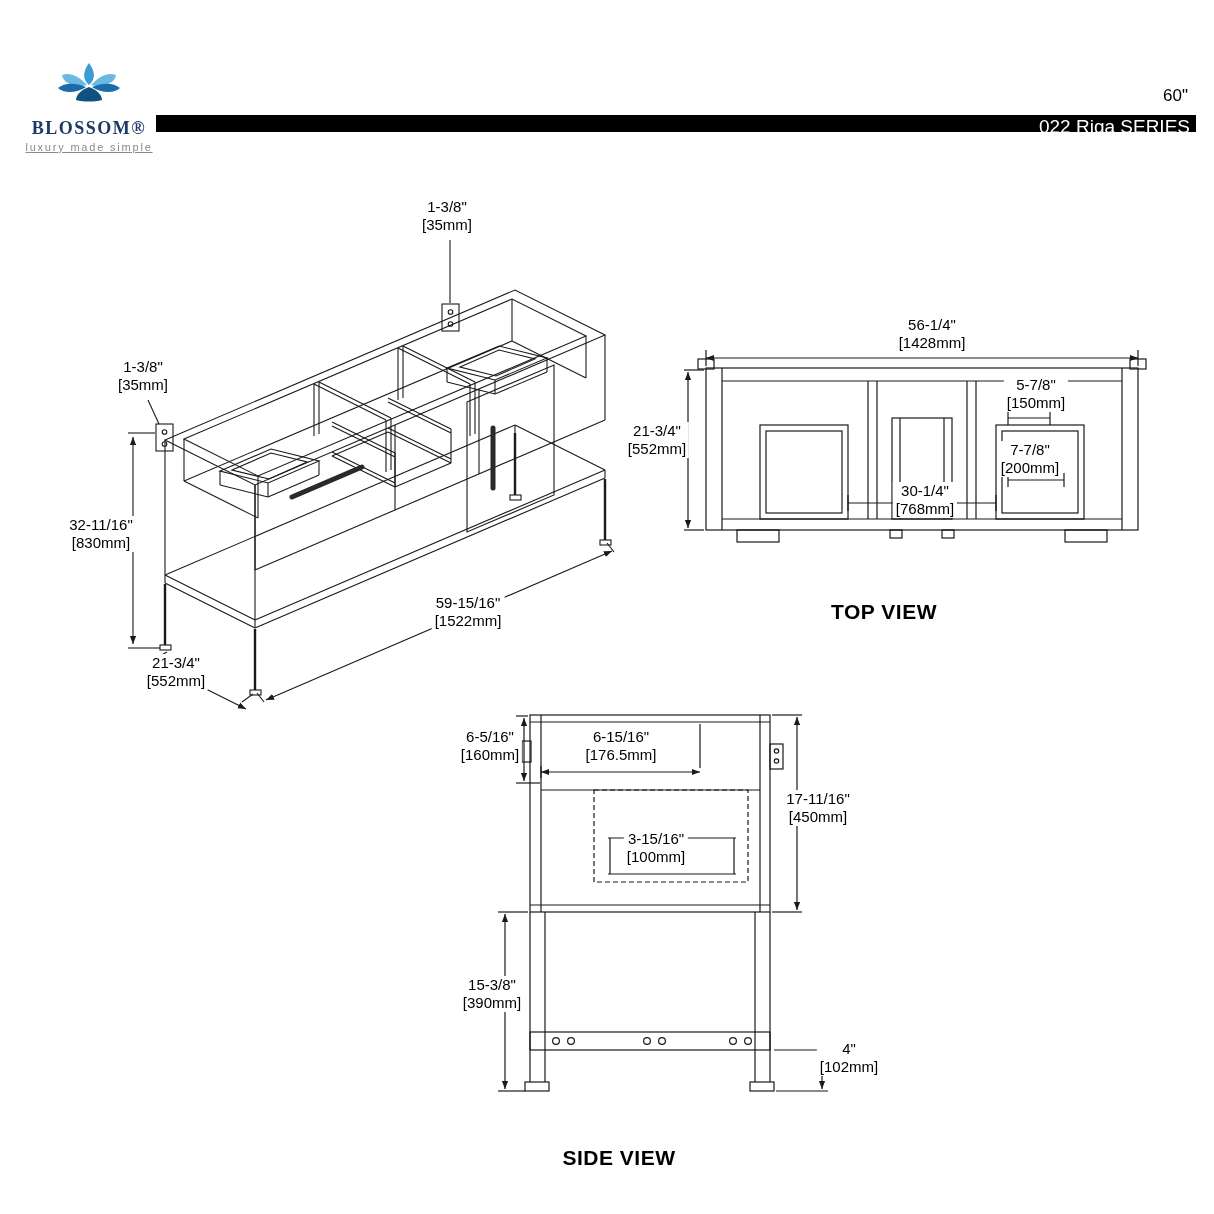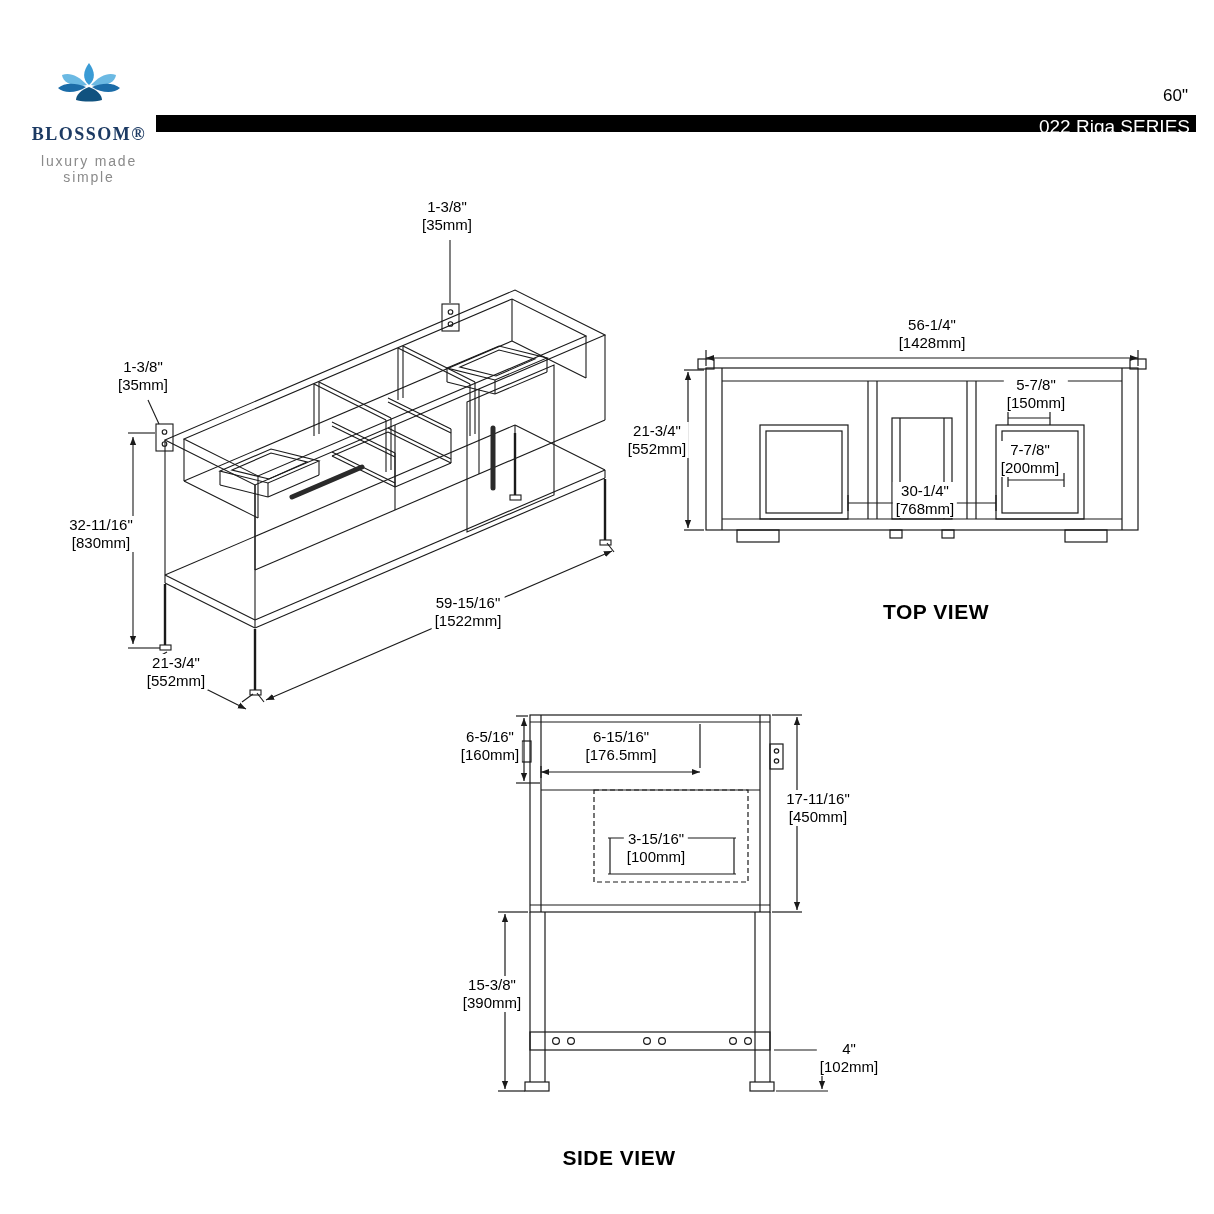--- a/index.html
+++ b/index.html
@@ -6,22 +6,22 @@
   .page{position:relative;width:1214px;height:1214px;background:#fff;overflow:hidden;
         font-family:"Liberation Sans", sans-serif;color:#111;}
   svg.draw{position:absolute;}
   .dim{position:absolute;transform:translateX(-50%);text-align:center;font-size:15px;
        line-height:18px;background:#fff;padding:0 3px;white-space:nowrap;color:#000;}
   .dim span{display:block;}
   .view-title{position:absolute;transform:translateX(-50%);font-size:21px;font-weight:bold;
        letter-spacing:.5px;color:#000;}
   .logo{position:absolute;left:24px;top:60px;width:130px;text-align:center;}
   .brand{font-family:"Liberation Serif", serif;font-weight:bold;font-size:18px;
-       letter-spacing:1.5px;color:#1c3a63;margin-top:14px;}
-  .tagline{font-size:14px;letter-spacing:1.8px;color:#8a8a8a;margin-top:8px;}
+       letter-spacing:1.5px;color:#1c3a63;margin-top:8px;}
+  .tagline{font-size:11px;letter-spacing:1.8px;color:#8a8a8a;margin-top:2px;text-decoration:underline;}
   .size-label{position:absolute;right:26px;top:86px;font-size:17px;color:#000;}
   .series-bar{position:absolute;left:156px;top:115px;width:1040px;height:17px;background:#000;}
   .series-bar span{display:block;float:right;color:#fff;font-size:19px;line-height:23px;
        padding-right:6px;}
 </style>
 </head>
 <body>
 
 <div class="page">
 
@@ -337,16 +337,16 @@
   </div>
   <div class="dim" style="left:492px;top:976px">
     <span>15-3/8"</span>
     <span>[390mm]</span>
   </div>
   <div class="dim" style="left:849px;top:1040px">
     <span>4"</span>
     <span>[102mm]</span>
   </div>
 
-  <div class="view-title" style="left:936px;top:600px">TOP VIEW</div>
+  <div class="view-title" style="left:884px;top:600px">TOP VIEW</div>
   <div class="view-title" style="left:619px;top:1146px">SIDE VIEW</div>
 
 </div>
 
 </body></html>

